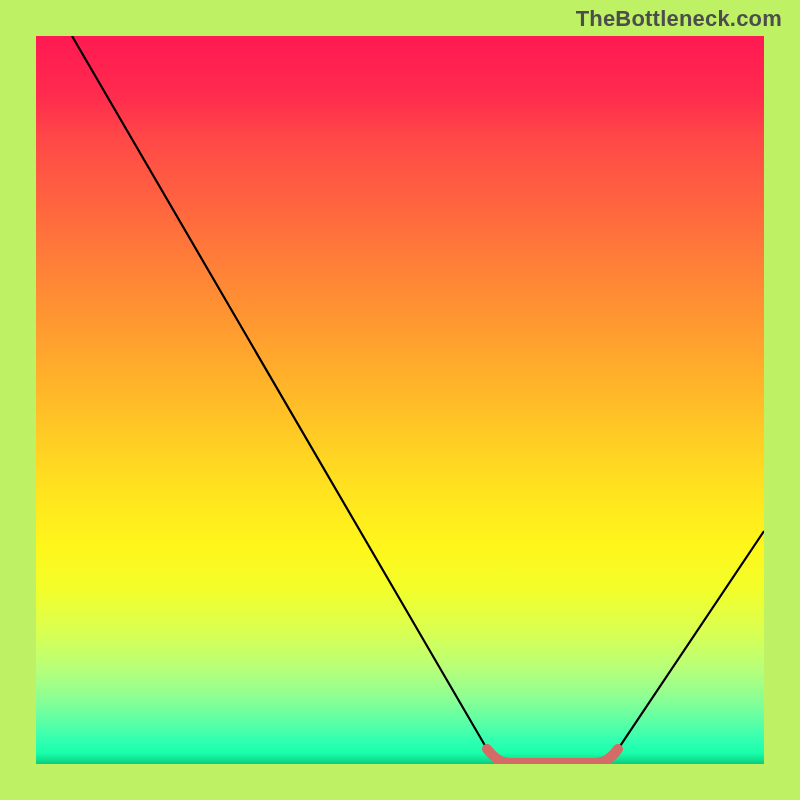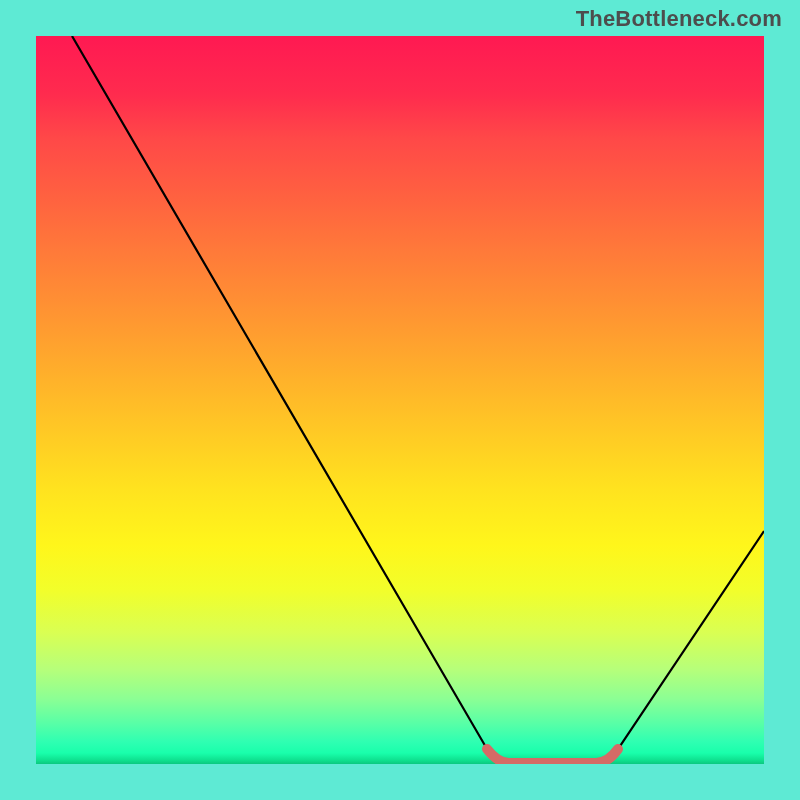--- a/index.html
+++ b/index.html
@@ -1,17 +1,17 @@
 <!DOCTYPE html>
 <html><head>
 <meta charset="utf-8">
 <style>
   * { margin: 0; padding: 0; box-sizing: border-box; }
   html, body { width: 800px; height: 800px; background: #000; }
-  .container { position: relative; width: 800px; height: 800px; background: #5eead4; }
+  .container { position: relative; width: 800px; height: 800px; background: #bef264; }
   .watermark {
     position: absolute;
     top: 6px;
     right: 18px;
     font-family: Arial, Helvetica, sans-serif;
     font-size: 22px;
     font-weight: 600;
     color: #4d4d4d;
     letter-spacing: 0.2px;
   }

